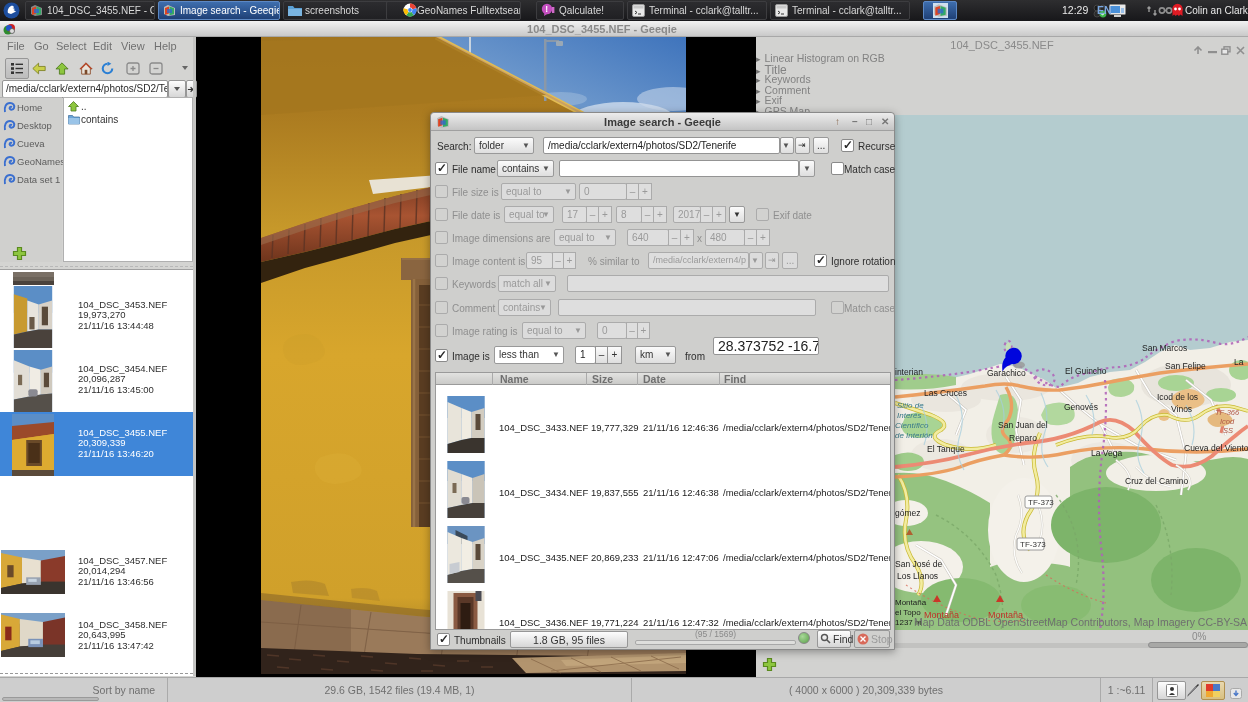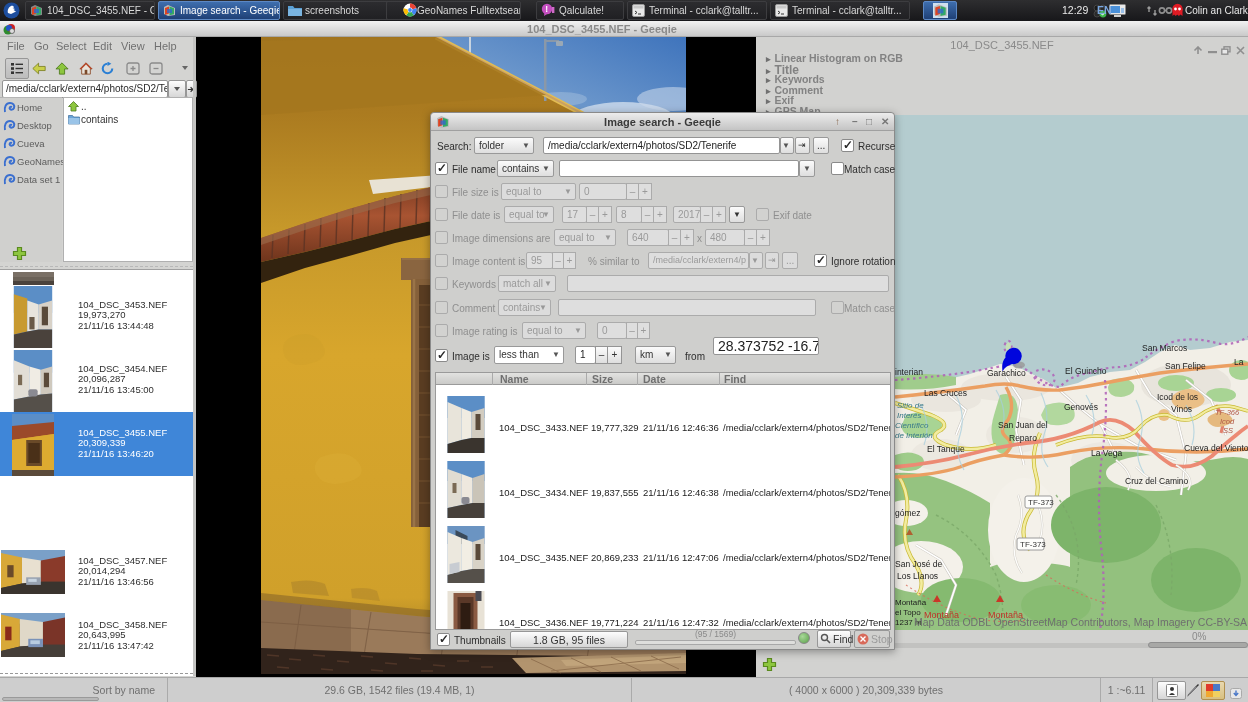--- a/index.html
+++ b/index.html
@@ -34,21 +34,21 @@
 .frow .txt { position:absolute; left:78px; top:16px; font-size:9.5px; color:#2e2e2e; line-height:10.3px; }
 .frow.sel { background:#3f86d8; }
 .frow.sel .txt { color:#fff; }
 .thumb { position:absolute; }
 
 
 #imgarea { left:196px; top:37px; width:560px; height:647px; background:#000; z-index:3; }
 
 
 #sidebar { left:756px; top:37px; width:492px; height:647px; background:#d2d2d0; z-index:2; }
-.sbitem { position:absolute; left:10px; font-size:11px; font-weight:bold; color:#828282; white-space:nowrap; }
+.sbitem { position:absolute; left:0; font-size:11px; font-weight:normal; color:#828282; white-space:nowrap; }
 .sbitem:before { content:"\25B8"; margin-right:4px; font-size:9px; color:#707070; }
 
 
 #dialog { left:430px; top:112px; width:465px; height:538px; background:#cfcfcd; border:1px solid #8a8a8a; border-radius:4px 4px 0 0; box-shadow:0 2px 8px rgba(0,0,0,0.35); z-index:30; font-size:10px; color:#2e2e2e; }
 #dtitle { position:absolute; left:0; top:0; width:463px; height:18px; background:linear-gradient(#ececec,#c4c4c4); border-bottom:1px solid #a0a0a0; border-radius:4px 4px 0 0; }
 .dlabel { position:absolute; white-space:nowrap; color:#2e2e2e; }
 .dis { color:#8f8f8f !important; }
 .dd { position:absolute; background:linear-gradient(#fbfbfb,#dedede); border:1px solid #999; border-radius:2px; font-size:10px; color:#333; line-height:15px; padding-left:4px; white-space:nowrap; }
 .dd.gray { background:#dcdcdc; border-color:#ababab; color:#9a9a9a; }
 .dd .ar { position:absolute; right:3px; top:0; font-size:8px; color:#555; }

